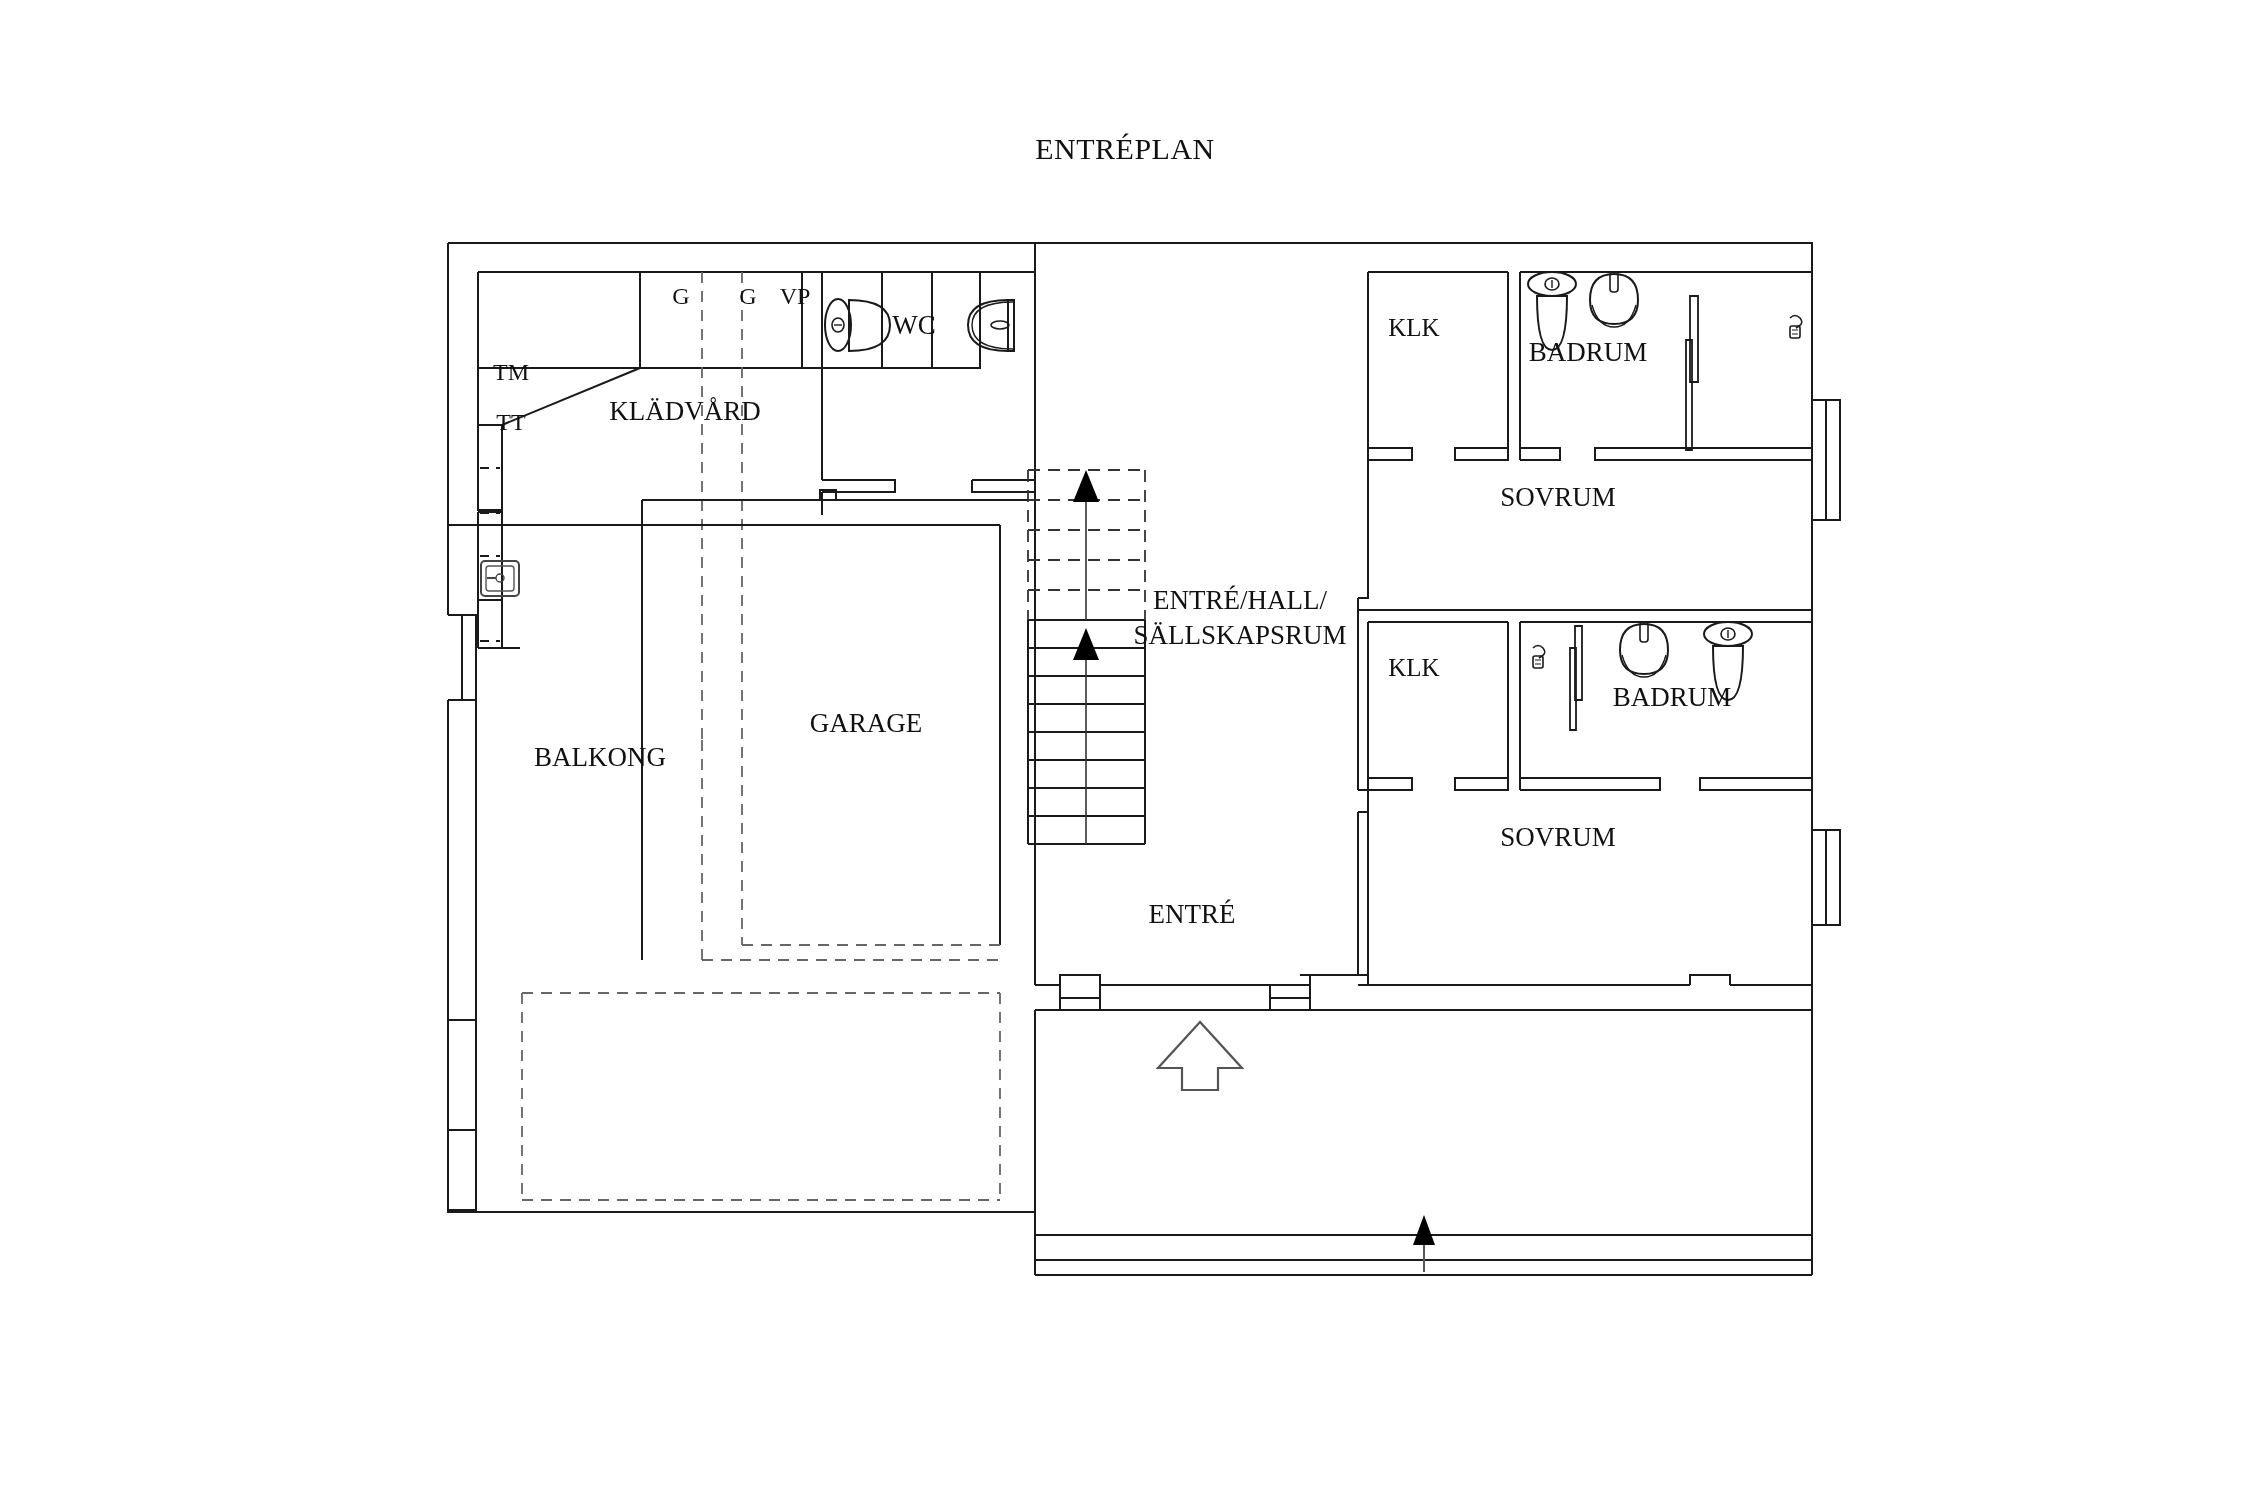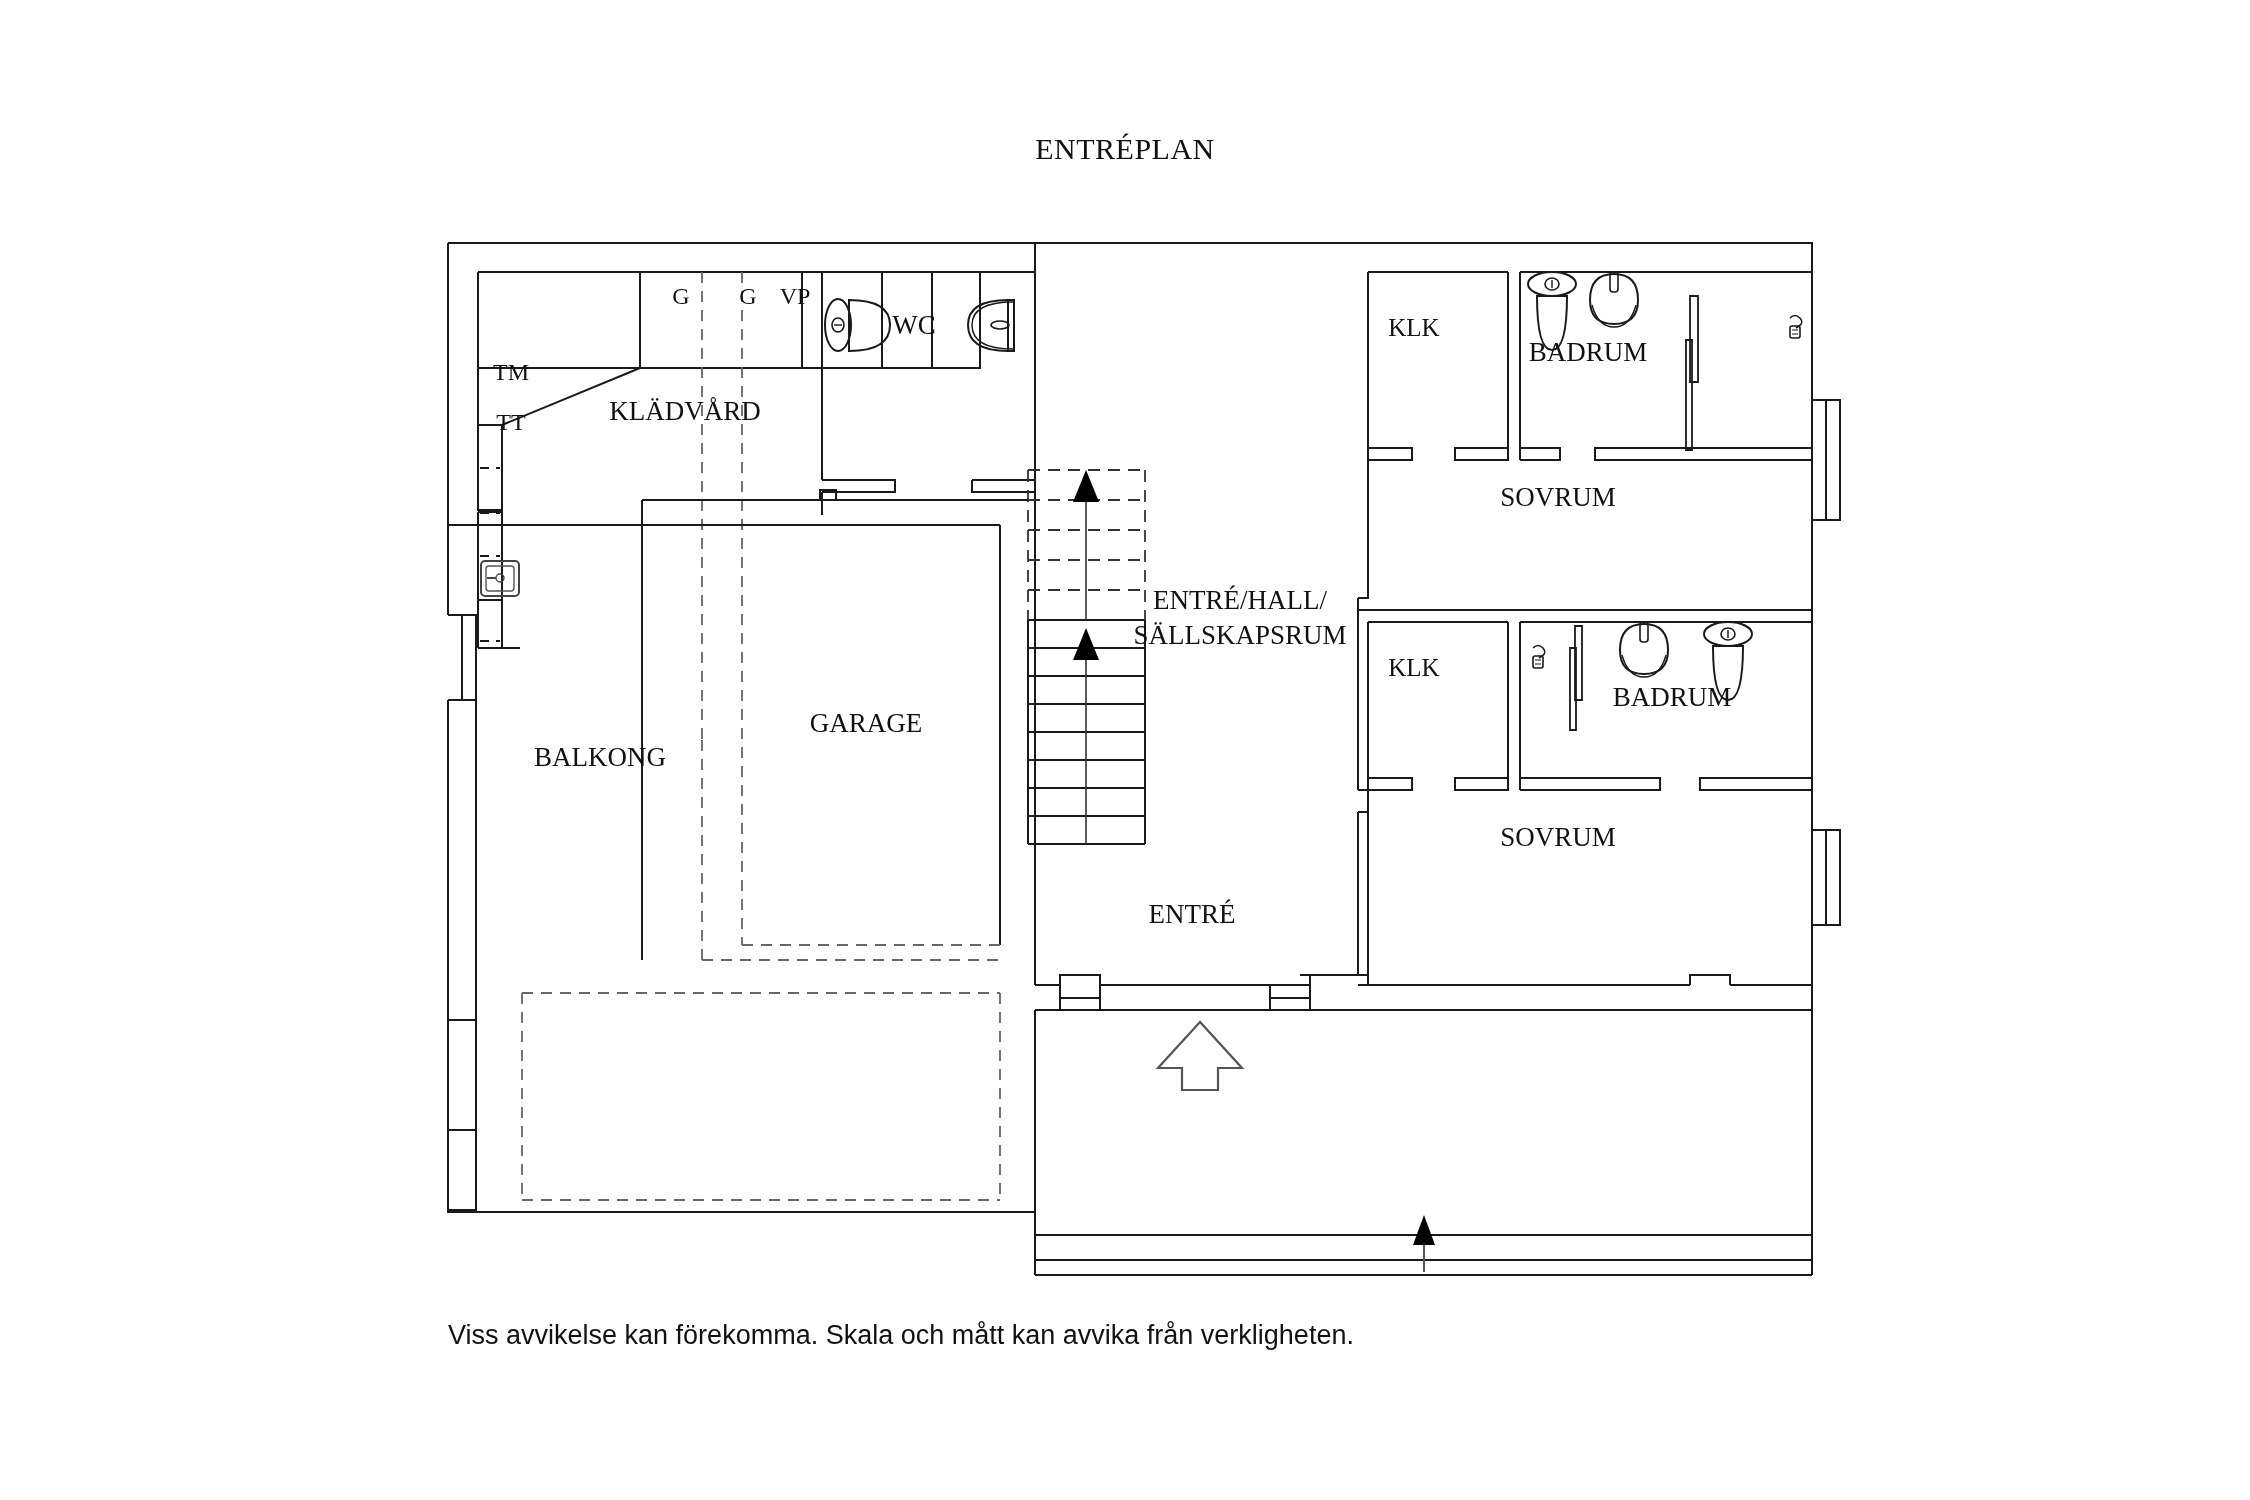--- a/index.html
+++ b/index.html
@@ -399,15 +399,14 @@
       <text class="room-label small" x="1414" y="670">KLK</text>
 
       <text class="room-label" x="1588" y="355">BADRUM</text>
       <text class="room-label" x="1672" y="700">BADRUM</text>
 
       <text class="room-label" x="1558" y="500">SOVRUM</text>
       <text class="room-label" x="1558" y="840">SOVRUM</text>
     </g>
   </svg>
 
-  <div class="plan-caption">Viss avvikelse kan förekomma. Skala och mått kan avvika från verkligheten.</div>
 
 </div>
 
 </body></html>

